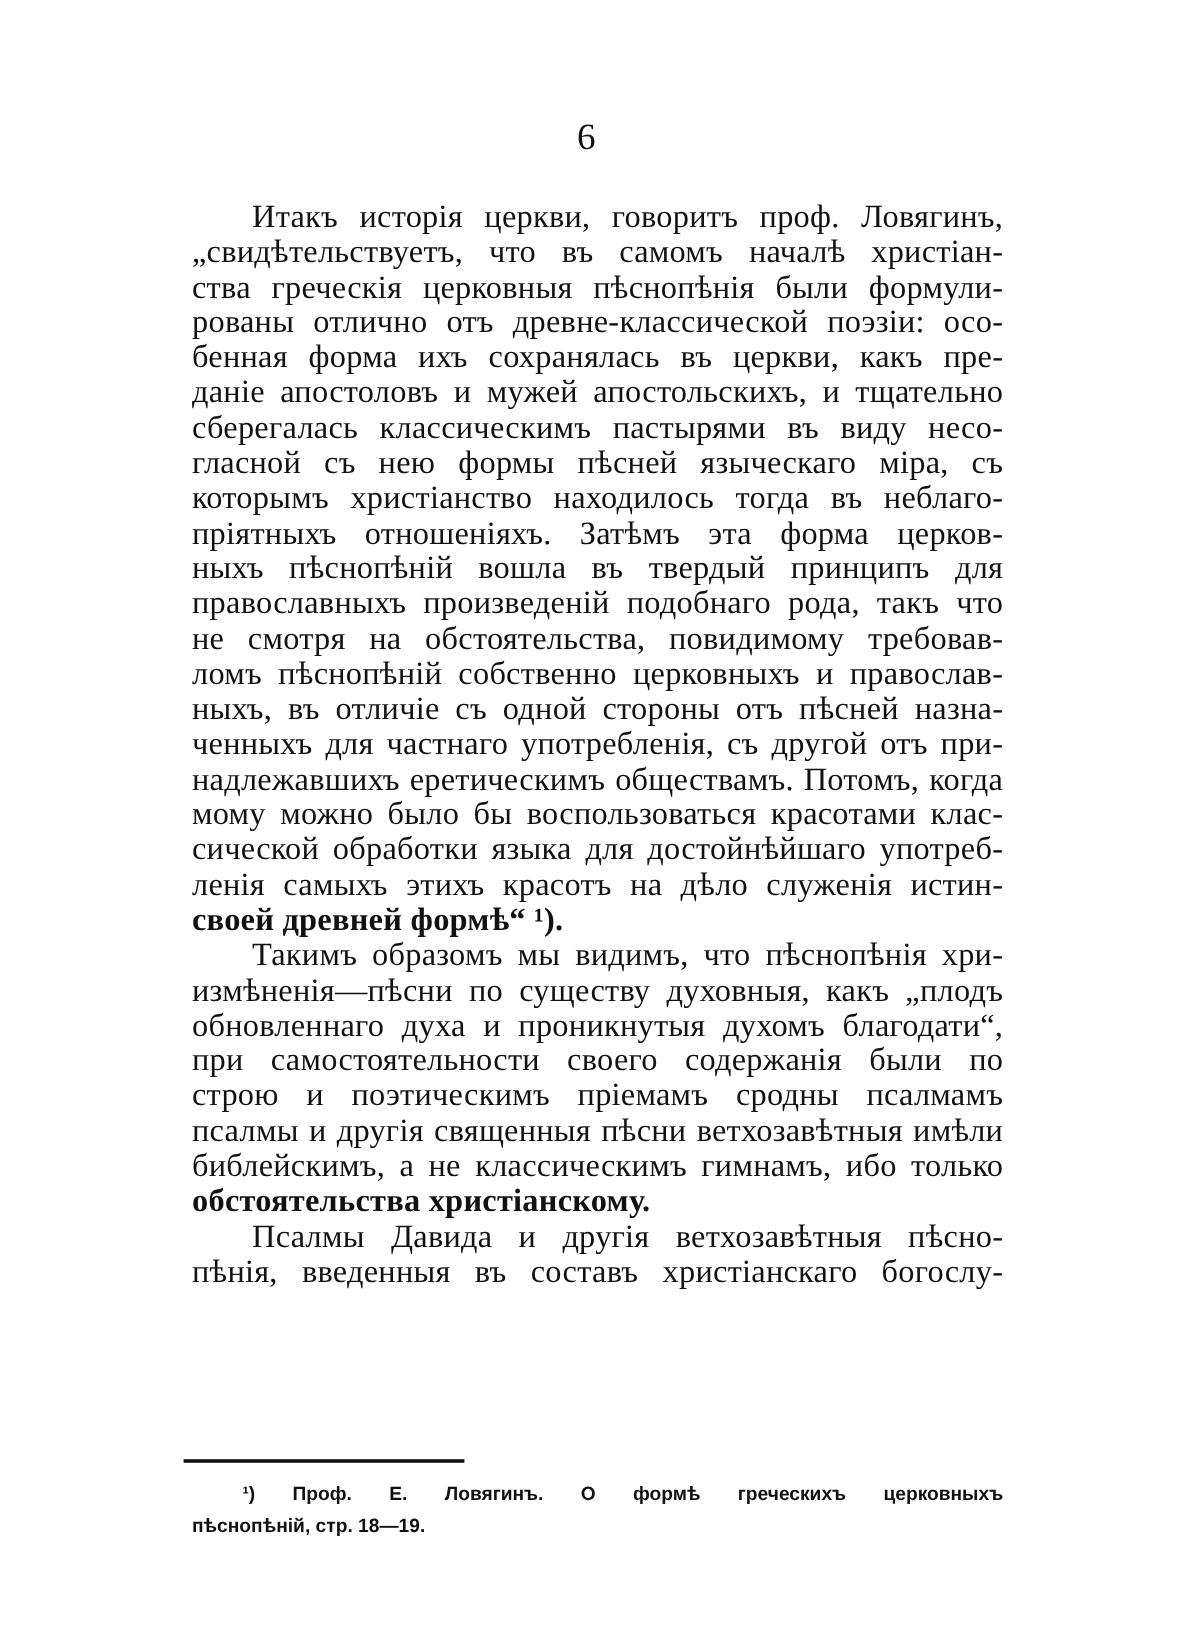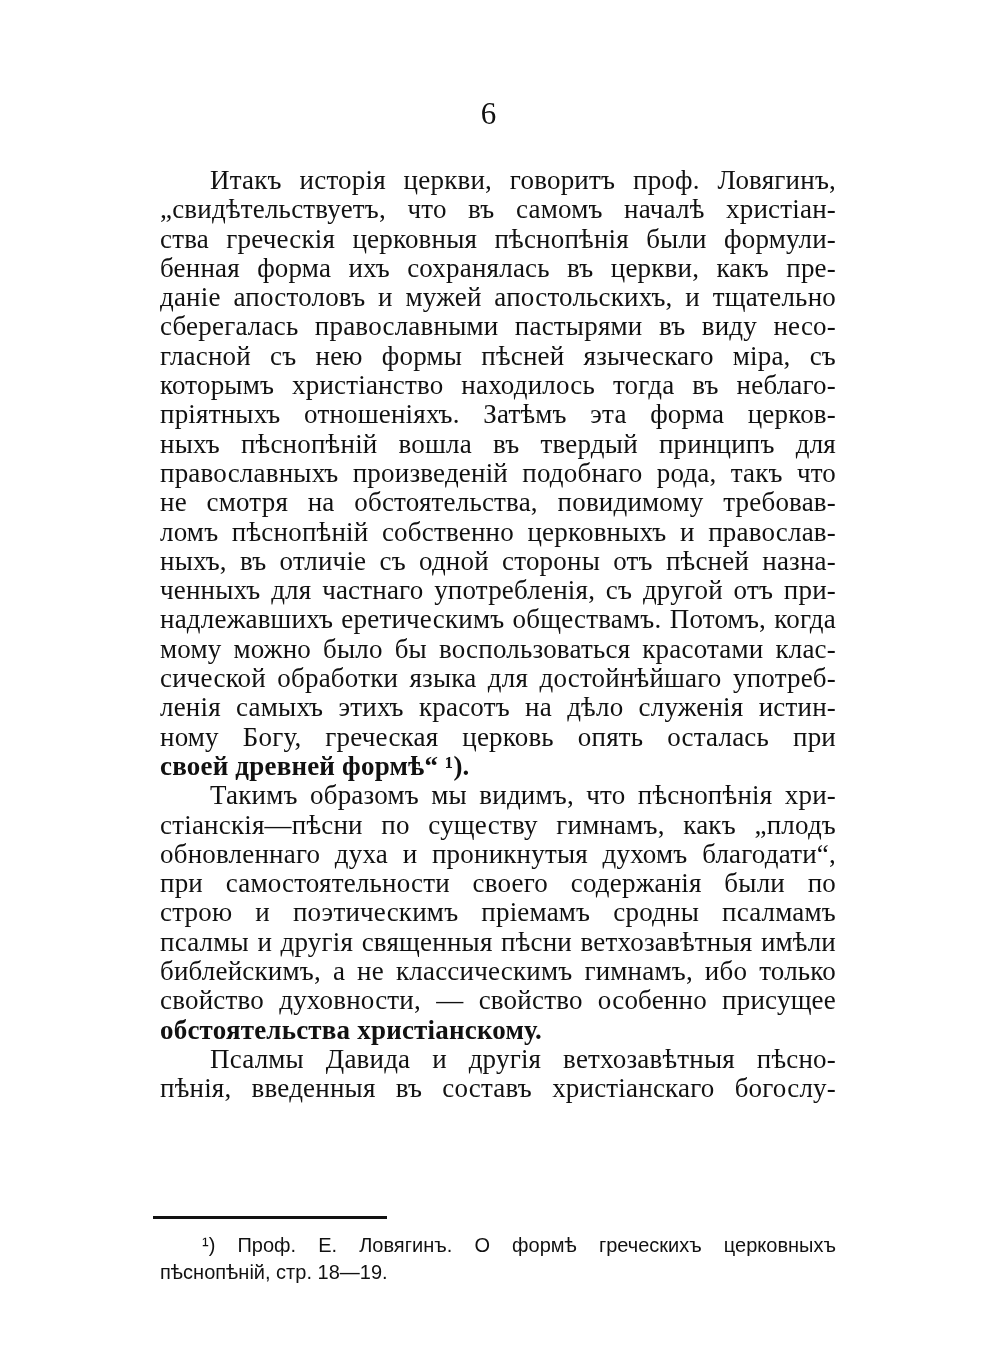--- a/index.html
+++ b/index.html
@@ -56,70 +56,70 @@
       background: #111111;
     }
     .footnotes {
       position: absolute;
       top: 1232px;
       left: 160px;
       width: 676px;
     }
     .fn-line {
       display: block;
-      font-size: 20px;
+      font-size: 16px;
       line-height: 27px;
       height: 27px;
       white-space: nowrap;
       text-align: justify;
       text-align-last: justify;
       font-family: "Liberation Sans", "DejaVu Sans", sans-serif;
+      font-weight: bold;
     }
     .fn-line.indent { padding-left: 42px; }
     .fn-line.last { text-align-last: left; }
   </style>
 </head>
 <body>
 
 <div>
 
   <div class="page-number">6</div>
 
   <div class="body-text">
 
     <span class="line indent">Итакъ исторія церкви, говоритъ проф. Ловягинъ,</span>
     <span class="line">„свидѣтельствуетъ, что въ самомъ началѣ христіан-</span>
     <span class="line">ства греческія церковныя пѣснопѣнія были формули-</span>
+    <span class="line">рованы отлично отъ древне-классической поэзіи: осо-</span>
     <span class="line">бенная форма ихъ сохранялась въ церкви, какъ пре-</span>
     <span class="line">даніе апостоловъ и мужей апостольскихъ, и тщательно</span>
-    <span class="line">сберегалась православными пастырями въ виду несо-</span>
+    <span class="line">сберегалась классическимъ пастырями въ виду несо-</span>
     <span class="line">гласной съ нею формы пѣсней языческаго міра, съ</span>
     <span class="line">которымъ христіанство находилось тогда въ неблаго-</span>
     <span class="line">пріятныхъ отношеніяхъ. Затѣмъ эта форма церков-</span>
     <span class="line">ныхъ пѣснопѣній вошла въ твердый принципъ для</span>
     <span class="line">православныхъ произведеній подобнаго рода, такъ что</span>
     <span class="line">не смотря на обстоятельства, повидимому требовав-</span>
     <span class="line">ломъ пѣснопѣній собственно церковныхъ и православ-</span>
     <span class="line">ныхъ, въ отличіе съ одной стороны отъ пѣсней назна-</span>
     <span class="line">ченныхъ для частнаго употребленія, съ другой отъ при-</span>
     <span class="line">надлежавшихъ еретическимъ обществамъ. Потомъ, когда</span>
     <span class="line">мому можно было бы воспользоваться красотами клас-</span>
     <span class="line">сической обработки языка для достойнѣйшаго употреб-</span>
     <span class="line">ленія самыхъ этихъ красотъ на дѣло служенія истин-</span>
-    <span class="line">ному Богу, греческая церковь опять осталась при</span>
     <span class="line last">своей древней формѣ“ ¹).</span>
 
     <span class="line indent">Такимъ образомъ мы видимъ, что пѣснопѣнія хри-</span>
-    <span class="line">стіанскія—пѣсни по существу гимнамъ, какъ „плодъ</span>
+    <span class="line">измѣненія—пѣсни по существу духовныя, какъ „плодъ</span>
     <span class="line">обновленнаго духа и проникнутыя духомъ благодати“,</span>
     <span class="line">при самостоятельности своего содержанія были по</span>
     <span class="line">строю и поэтическимъ пріемамъ сродны псалмамъ</span>
     <span class="line">псалмы и другія священныя пѣсни ветхозавѣтныя имѣли</span>
     <span class="line">библейскимъ, а не классическимъ гимнамъ, ибо только</span>
-    <span class="line">свойство духовности, — свойство особенно присущее</span>
     <span class="line last">обстоятельства христіанскому.</span>
 
     <span class="line indent">Псалмы Давида и другія ветхозавѣтныя пѣсно-</span>
     <span class="line">пѣнія, введенныя въ составъ христіанскаго богослу-</span>
   </div>
 
   <div class="footnote-rule"></div>
 
   <div class="footnotes">
     <span class="fn-line indent">¹) Проф. Е. Ловягинъ. О формѣ греческихъ церковныхъ</span>

